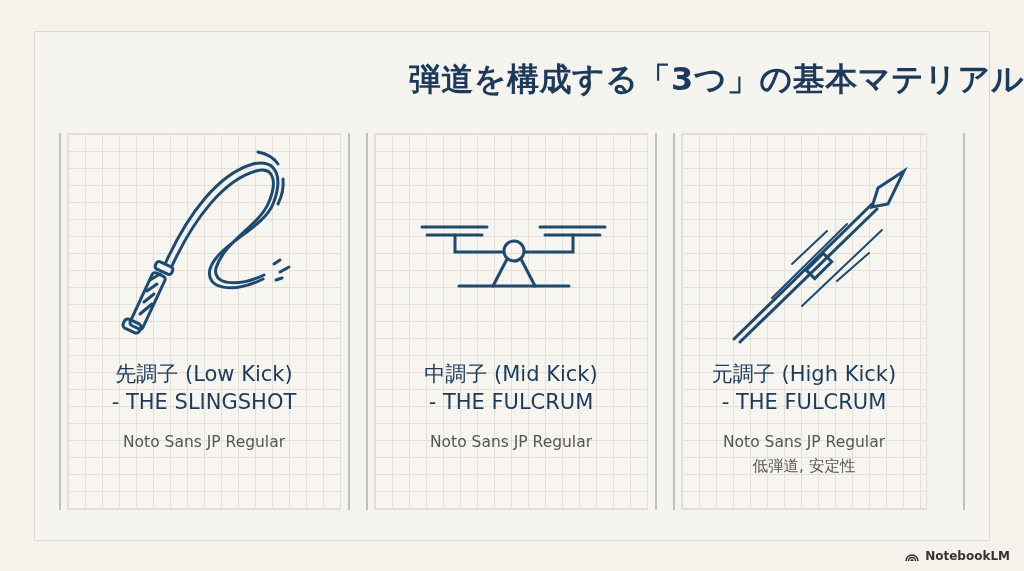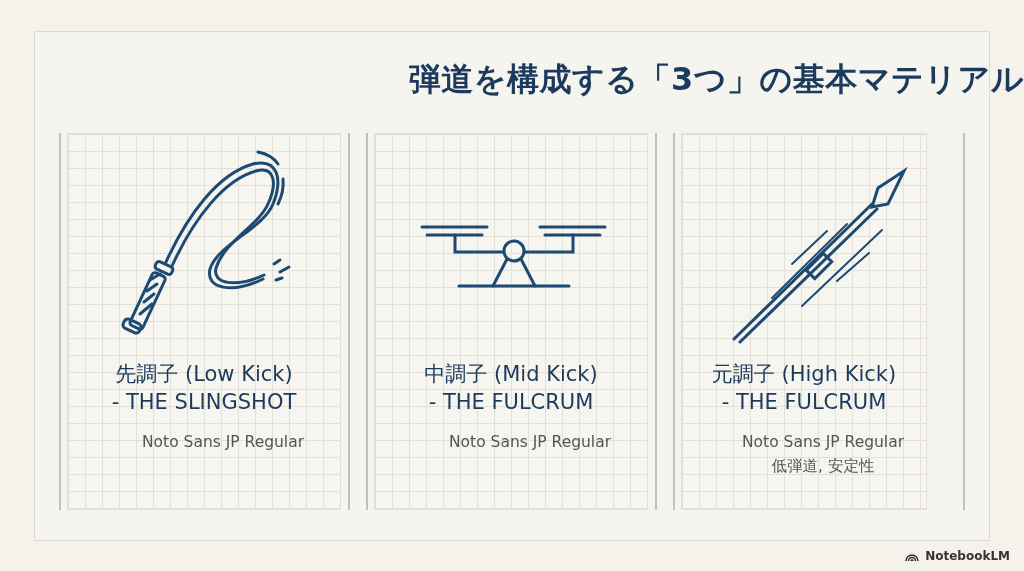--- a/index.html
+++ b/index.html
@@ -31,21 +31,21 @@
     position: absolute; top: 133px; width: 2px; height: 377px; background: #b9c2c8;
   }
   .icon-wrap { position: absolute; left: 0; top: 0; width: 100%; height: 215px; }
   .icon-wrap svg { position: absolute; left: 0; top: 0; }
   .card-title {
     position: absolute; left: 0; top: 226px; width: 100%; text-align: center;
     font-size: 21px; font-weight: normal; color: #1b3a5c; line-height: 28px;
   }
   .card-sub {
     position: absolute; left: 0; top: 296px; width: 100%; text-align: center;
-    font-size: 15.5px; color: #555; line-height: 24px; margin-left: 19px;
+    font-size: 15.5px; color: #555; line-height: 24px;
   }
   .brand {
     position: absolute; right: 14px; bottom: 8px; font-size: 12px; color: #333;
     font-weight: bold; display: flex; align-items: center; gap: 6px;
   }
 </style>
 </head>
 <body>
 
 <div class="frame"></div>

